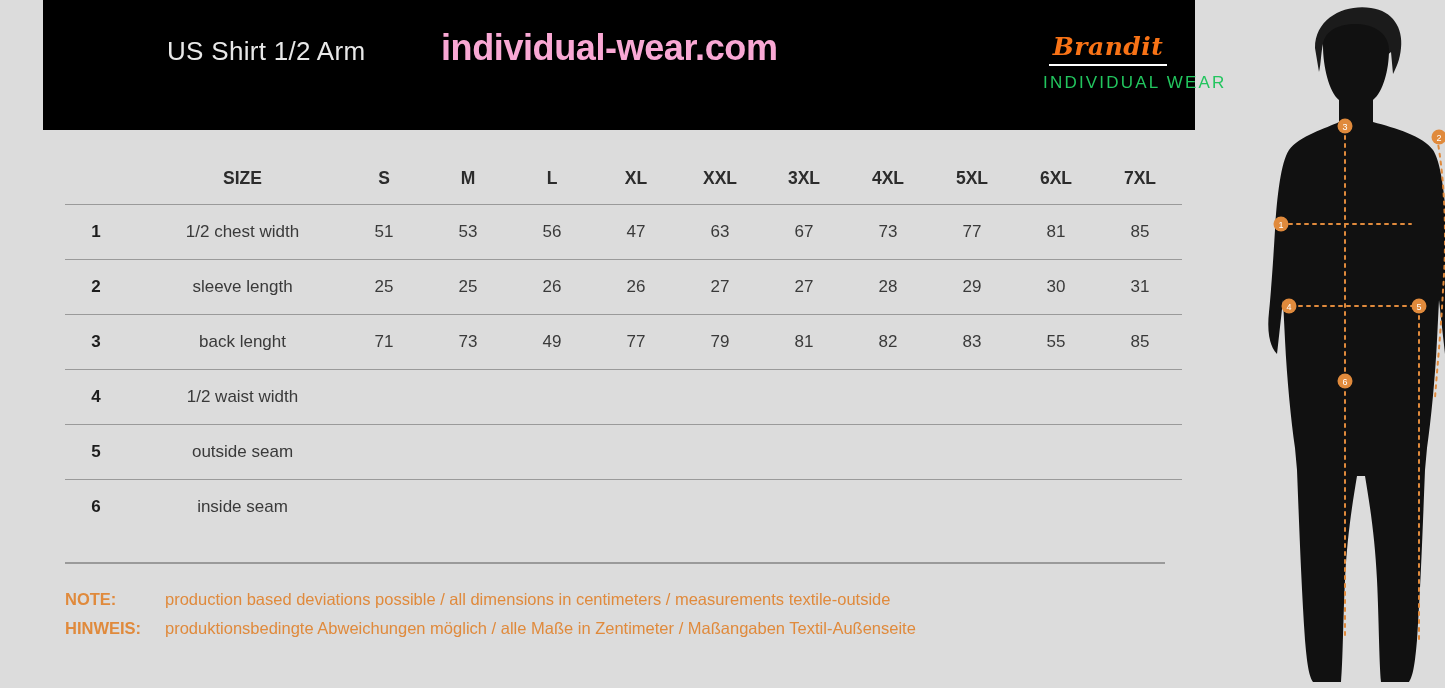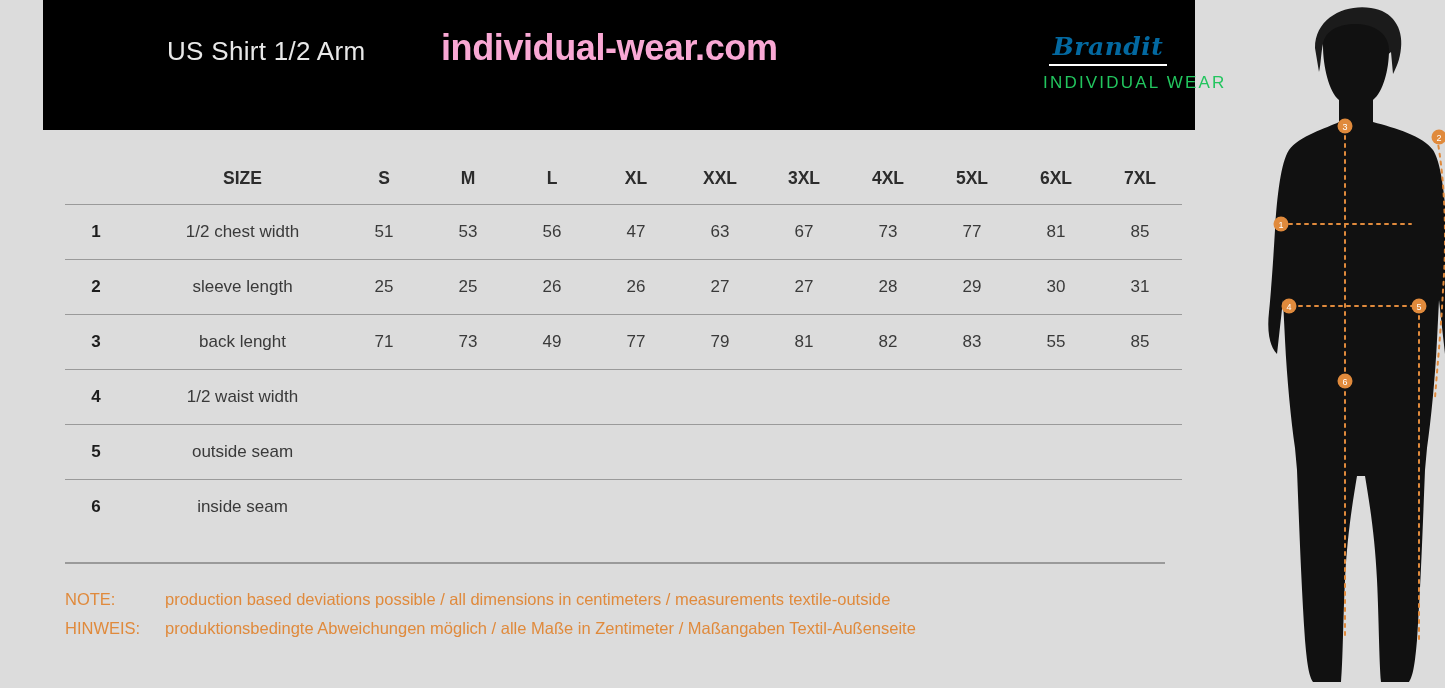--- a/index.html
+++ b/index.html
@@ -56,21 +56,21 @@
     position: absolute;
     left: 1000px;
     top: 34px;
     width: 130px;
     text-align: center;
   }
   .brand-name {
     font-family: "DejaVu Serif", serif;
     font-style: italic;
     font-weight: bold;
-    color: #0369a1;
+    color: #f97316;
     font-size: 25px;
     letter-spacing: 0.5px;
     line-height: 1;
   }
   .brand-rule {
     width: 118px;
     height: 2px;
     background: #ffffff;
     margin: 5px auto 7px auto;
   }
@@ -160,20 +160,21 @@
     font-size: 16.5px;
     line-height: 29px;
   }
   .note-row {
     display: block;
     white-space: nowrap;
   }
   .note-key {
     display: inline-block;
     width: 100px;
+    font-weight: bold;
   }
 
   
   .figure {
     position: absolute;
     left: 1152px;
     top: 0;
     width: 293px;
     height: 688px;
     overflow: hidden;

